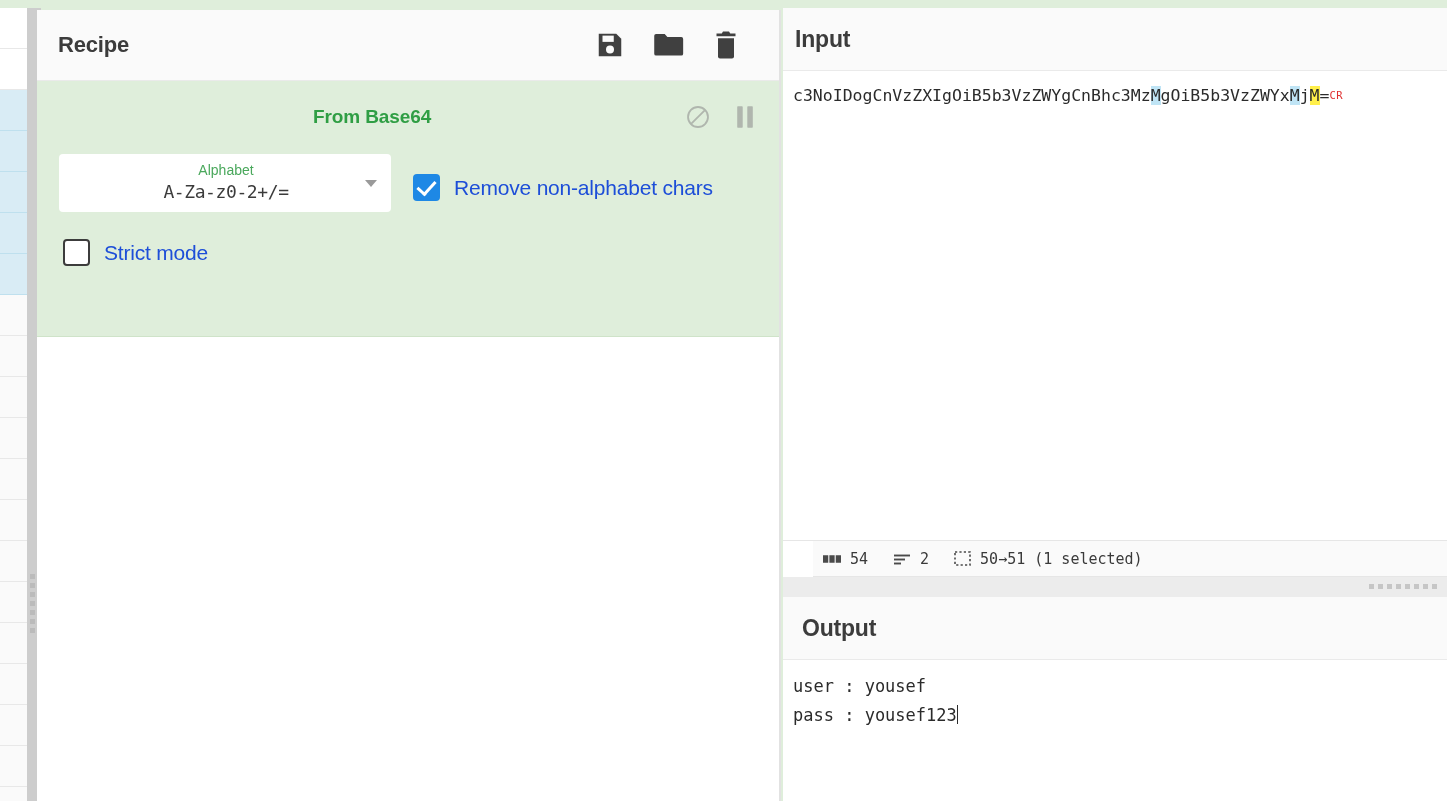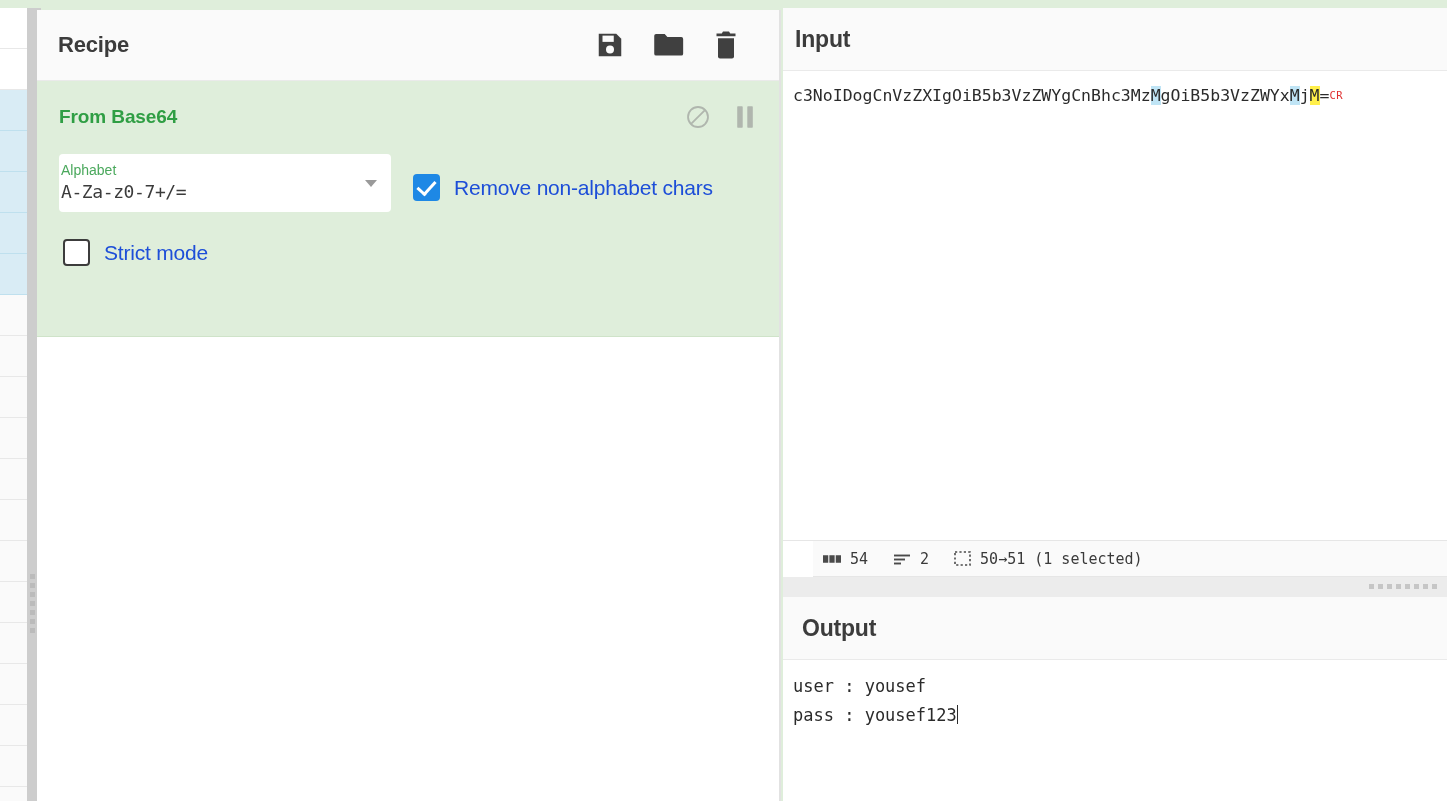--- a/index.html
+++ b/index.html
@@ -89,34 +89,36 @@
   }
   .op-head {
     display: flex; align-items: center;
     padding: 0 24px 0 22px;
     height: 36px;
   }
   .op-name {
     font-size: 19px; font-weight: bold; color: #2f9e44;
     flex: 1;
     letter-spacing: -0.1px;
+    text-align: center;
   }
   .op-icons { display: flex; align-items: center; gap: 24px; }
   .op-ico { cursor: pointer; line-height: 0; opacity: .55; }
 
   .op-args {
     padding: 19px 0 0 22px;
     display: flex; align-items: flex-start;
   }
   .field {
     position: relative;
     width: 332px; height: 58px;
     background: #ffffff;
     border-radius: 4px;
-    padding: 8px 30px 0 2px;
+    padding: 8px 30px 0 32px;
+    text-align: center;
   }
   .field-label {
     font-size: 14px; color: #4aa85c; line-height: 17px;
   }
   .field-value {
     font-size: 18px; color: #3b3b3b;
     font-family: "DejaVu Sans Mono", "Liberation Mono", monospace;
     line-height: 26px;
     letter-spacing: -0.4px;
   }
@@ -367,21 +369,21 @@
                 <rect x="9.9" y="1" width="4.6" height="18" rx="0.6"></rect>
               </svg>
             </span>
           </div>
         </div>
 
         <div class="op-args">
 
           <div class="field">
             <div class="field-label">Alphabet</div>
-            <div class="field-value">A-Za-z0-7+/=</div>
+            <div class="field-value">A-Za-z0-2+/=</div>
             <span class="caret-down"></span>
           </div>
 
           <div class="checkline">
             <span class="cb checked"></span>
             <span class="cb-label">Remove non-alphabet chars</span>
           </div>
 
         </div>
 

